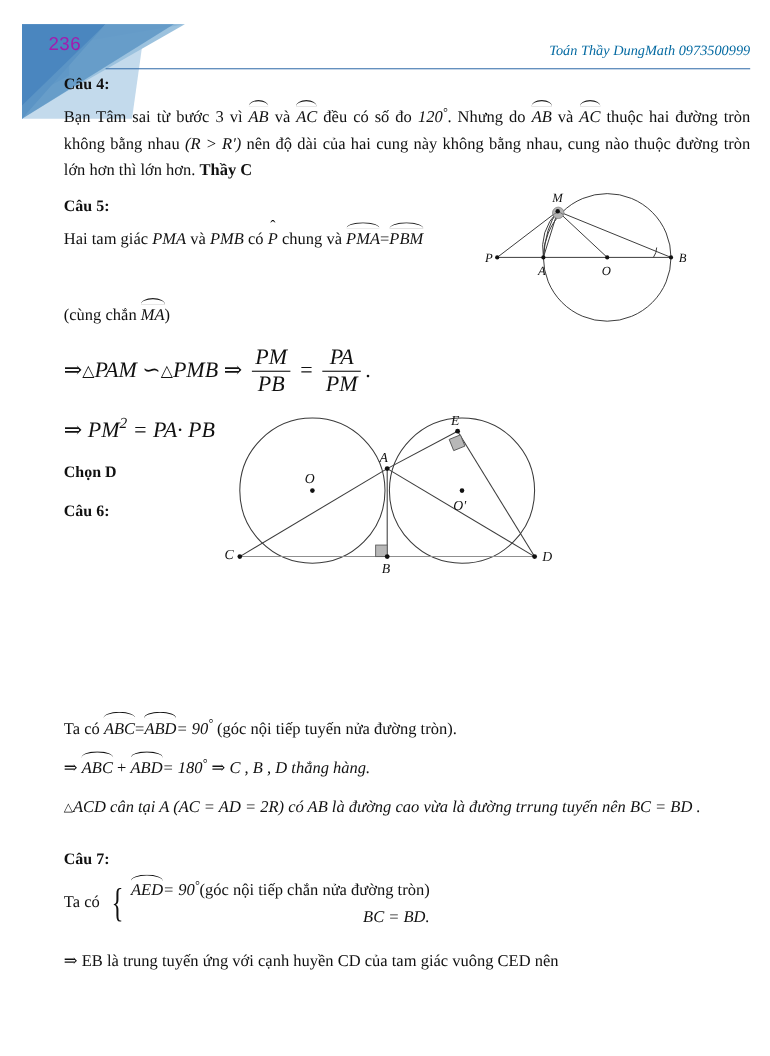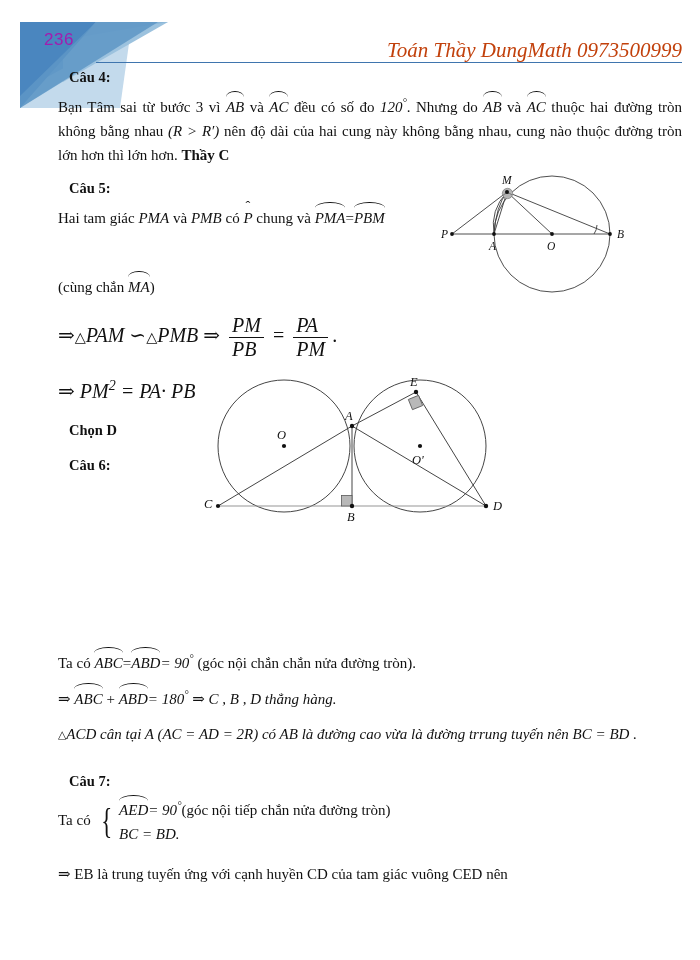--- a/index.html
+++ b/index.html
@@ -32,22 +32,22 @@
     color: #a21caf;
     letter-spacing: 0.5px;
     z-index: 5;
   }
   #header-title {
     position: absolute;
     right: 18px;
     top: 38px;
     font-family: "Liberation Serif", serif;
     font-style: italic;
-    font-size: 21px;
-    color: #c2410c;
+    font-size: 13px;
+    color: #0369a1;
     white-space: nowrap;
     z-index: 5;
   }
   #header-rule {
     position: absolute;
     left: 96px;
     top: 62px;
     width: 586px;
     height: 1px;
     background: #3f75ae;
@@ -57,21 +57,21 @@
   
   .content {
     position: absolute;
     left: 58px;
     top: 68px;
     width: 624px;
   }
   .q-label {
     font-weight: bold;
     font-size: 14.5px;
-    margin: 0 0 7px 11px;
+    margin: 0 0 7px 0;
     line-height: 1.3;
   }
   .para {
     font-size: 15px;
     line-height: 1.62;
     text-align: justify;
     margin: 0 0 2px 0;
     hyphens: none;
   }
   .para.nojust { text-align: left; }
@@ -113,21 +113,21 @@
     transform: translateX(-50%);
     top: -0.72em;
     font-size: 0.95em;
     font-style: normal;
   }
 
   
   .frac {
     display: inline-block;
     vertical-align: middle;
-    text-align: left;
+    text-align: center;
     font-style: italic;
     line-height: 1.12;
     margin: 0 4px;
     position: relative;
     top: -1px;
   }
   .frac .num { display: block; padding: 0 3px; }
   .frac .den { display: block; border-top: 1.1px solid #111; padding: 0 3px; }
 
   .mathline {
@@ -146,21 +146,21 @@
     vertical-align: middle;
   }
   .system .brace {
     font-size: 2.45em;
     font-weight: 300;
     line-height: 0.72;
     margin: 0 3px 0 4px;
     transform: scaleX(0.62);
     display: inline-block;
   }
-  .system .rows { display: inline-block; line-height: 1.55; font-size: 1em; }
+  .system .rows { display: inline-block; line-height: 1.55; font-size: 1em; text-align: right; }
 
   
   .fig { display: block; }
   #fig5-wrap {
     position: absolute;
     left: 430px;
     top: 172px;
   }
   #fig6-wrap {
     position: absolute;
@@ -251,21 +251,21 @@
 
   <div class="spacer-sm"></div>
 
   <p class="q-label">Câu 6:</p>
 
   <div style="height:168px;"></div>
 
   <p class="para nojust">
     <span>Ta có</span>
     <span class="arc">ABC</span><span>=</span><span class="arc">ABD</span><span class="mi deg">= 90</span>
-    <span>(góc nội chắn chắn nửa đường tròn).</span>
+    <span>(góc nội tiếp tuyến nửa đường tròn).</span>
   </p>
 
   <div class="spacer-sm"></div>
 
   <p class="para nojust">
     <span>⇒</span>
     <span class="arc">ABC</span>
     <span>+</span>
     <span class="arc">ABD</span><span class="mi deg">= 180</span>
     <span class="mi">⇒ C , B , D  thẳng hàng.</span>

